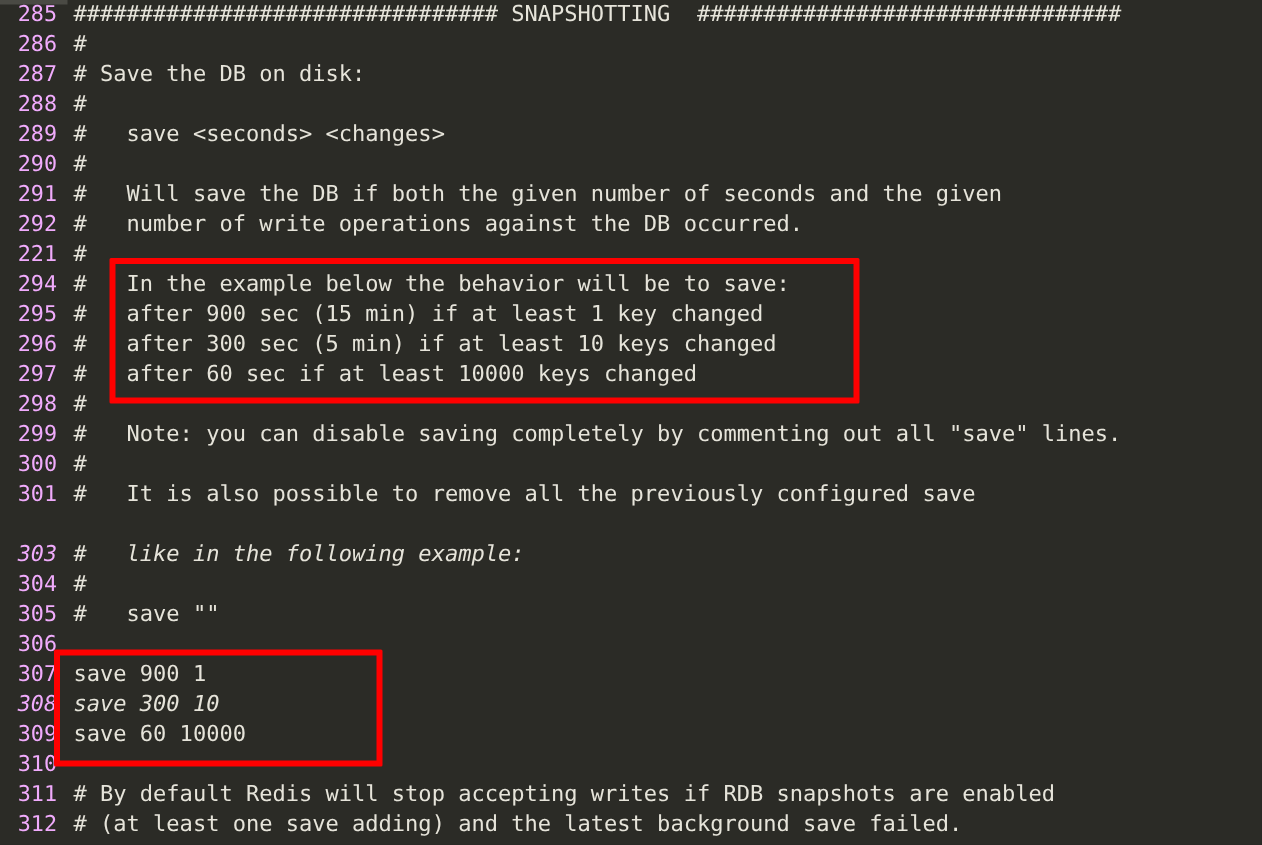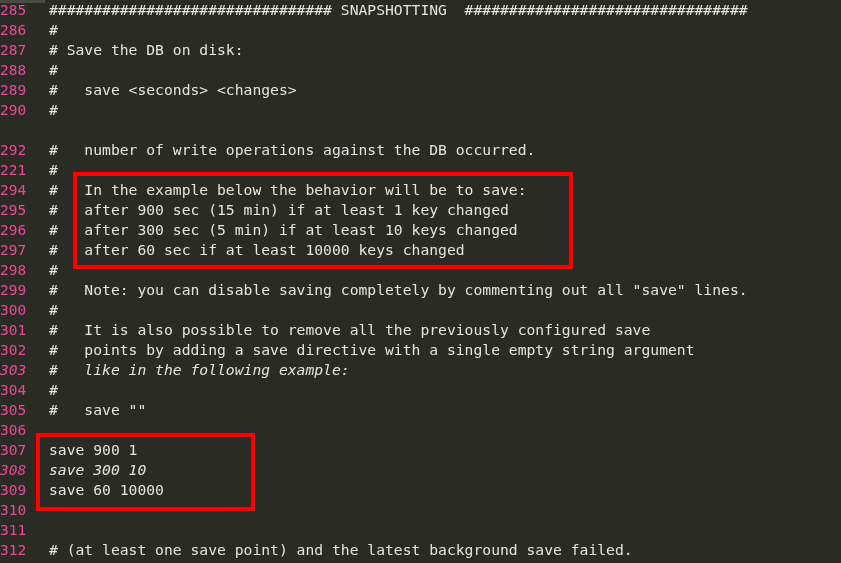--- a/index.html
+++ b/index.html
@@ -35,22 +35,22 @@
     position: relative;
     height: 20px;
     line-height: 20px;
     white-space: pre;
   }
   .ln {
     position: absolute;
     left: 0;
     top: 0;
     width: 38px;
-    text-align: left;
-    color: #ec4899;
+    text-align: right;
+    color: #f0abfc;
     font-size: 14.5px;
     letter-spacing: 0px;
   }
   .code {
     position: absolute;
     left: 49px;
     top: 0;
     color: #e6e4da;
     font-size: 14.7px;
     white-space: pre;
@@ -82,39 +82,39 @@
 
   <div class="gutter-top-strip"></div>
 
   <div class="code-area" id="code-area">
       <div class="line" style="top: 0px; position: absolute; left: 0px; width: 841px;"><span class="ln">285</span><span class="code">################################ SNAPSHOTTING  ################################</span></div>
       <div class="line" style="top: 20px; position: absolute; left: 0px; width: 841px;"><span class="ln">286</span><span class="code">#</span></div>
       <div class="line" style="top: 40px; position: absolute; left: 0px; width: 841px;"><span class="ln">287</span><span class="code"># Save the DB on disk:</span></div>
       <div class="line" style="top: 60px; position: absolute; left: 0px; width: 841px;"><span class="ln">288</span><span class="code">#</span></div>
       <div class="line" style="top: 80px; position: absolute; left: 0px; width: 841px;"><span class="ln">289</span><span class="code">#   save &lt;seconds&gt; &lt;changes&gt;</span></div>
       <div class="line" style="top: 100px; position: absolute; left: 0px; width: 841px;"><span class="ln">290</span><span class="code">#</span></div>
+      <div class="line" style="top: 120px; position: absolute; left: 0px; width: 841px;"><span class="ln">291</span><span class="code">#   Will save the DB if both the given number of seconds and the given</span></div>
       <div class="line" style="top: 140px; position: absolute; left: 0px; width: 841px;"><span class="ln">292</span><span class="code">#   number of write operations against the DB occurred.</span></div>
       <div class="line" style="top: 160px; position: absolute; left: 0px; width: 841px;"><span class="ln">221</span><span class="code">#</span></div>
       <div class="line" style="top: 180px; position: absolute; left: 0px; width: 841px; padding-left: 20px;"><span class="ln">294</span><span class="code">#   In the example below the behavior will be to save:</span></div>
       <div class="line" style="top: 200px; position: absolute; left: 0px; width: 841px;"><span class="ln">295</span><span class="code">#   after 900 sec (15 min) if at least 1 key changed</span></div>
       <div class="line" style="top: 220px; position: absolute; left: 0px; width: 841px;"><span class="ln">296</span><span class="code">#   after 300 sec (5 min) if at least 10 keys changed</span></div>
       <div class="line" style="top: 240px; position: absolute; left: 0px; width: 841px;"><span class="ln">297</span><span class="code">#   after 60 sec if at least 10000 keys changed</span></div>
       <div class="line" style="top: 260px; position: absolute; left: 0px; width: 841px; padding-left: 25px;"><span class="ln">298</span><span class="code">#</span></div>
       <div class="line" style="top: 280px; position: absolute; left: 0px; width: 841px;"><span class="ln">299</span><span class="code">#   Note: you can disable saving completely by commenting out all "save" lines.</span></div>
       <div class="line" style="top: 300px; position: absolute; left: 0px; width: 841px;"><span class="ln">300</span><span class="code">#</span></div>
       <div class="line" style="top: 320px; position: absolute; left: 0px; width: 841px;"><span class="ln">301</span><span class="code">#   It is also possible to remove all the previously configured save</span></div>
-      <div class="line" style="top: 340px; position: absolute; left: 0px; width: 841px;"><span class="ln">302</span><span class="code">#   points by adding a save directive with a single empty string argument</span></div>
       <div class="line" style="top: 360px; position: absolute; left: 0px; width: 825px; font-style: italic;"><span class="ln">303</span><span class="code">#   like in the following example:</span></div>
       <div class="line" style="top: 380px; position: absolute; left: 0px; width: 841px;"><span class="ln">304</span><span class="code">#</span></div>
       <div class="line" style="top: 400px; position: absolute; left: 0px; width: 841px;"><span class="ln">305</span><span class="code">#   save ""</span></div>
       <div class="line" style="top: 420px; position: absolute; left: 0px; width: 841px;"><span class="ln">306</span><span class="code"></span></div>
       <div class="line" style="top: 440px; position: absolute; left: 0px; width: 841px; padding-left: 9px;"><span class="ln">307</span><span class="code">save 900 1</span></div>
       <div class="line" style="top: 460px; position: absolute; left: 0px; width: 841px; font-style: italic;"><span class="ln">308</span><span class="code">save 300 10</span></div>
       <div class="line" style="top: 480px; position: absolute; left: 0px; width: 841px;"><span class="ln">309</span><span class="code">save 60 10000</span></div>
       <div class="line" style="top: 500px; position: absolute; left: 0px; width: 841px;"><span class="ln">310</span><span class="code"></span></div>
-      <div class="line" style="top: 520px; position: absolute; left: 0px; width: 841px;"><span class="ln">311</span></div>
-      <div class="line" style="top: 540px; position: absolute; left: 0px; width: 841px;"><span class="ln">312</span><span class="code"># (at least one save point) and the latest background save failed.</span></div>
+      <div class="line" style="top: 520px; position: absolute; left: 0px; width: 841px;"><span class="ln">311</span><span class="code"># By default Redis will stop accepting writes if RDB snapshots are enabled</span></div>
+      <div class="line" style="top: 540px; position: absolute; left: 0px; width: 841px;"><span class="ln">312</span><span class="code"># (at least one save adding) and the latest background save failed.</span></div>
     </div>
 
   <div class="box" id="box-example"></div>
   <div class="box" id="box-save"></div>
 
 </div>
 
 </body></html>

